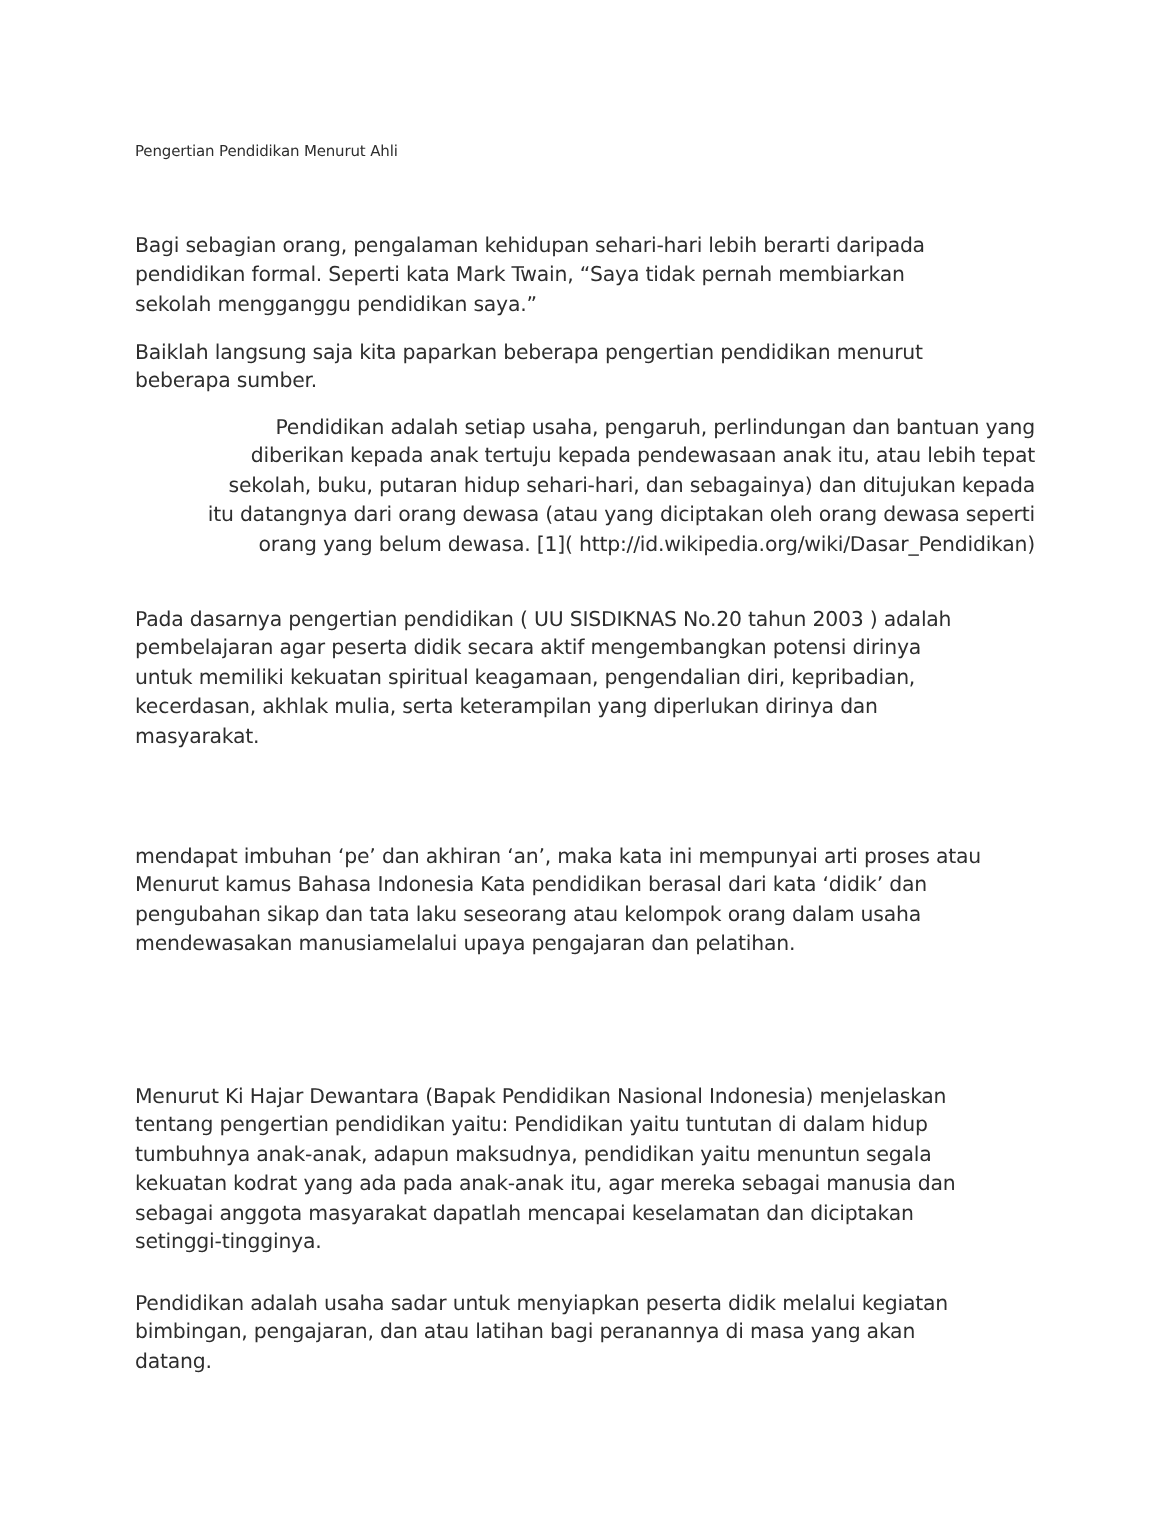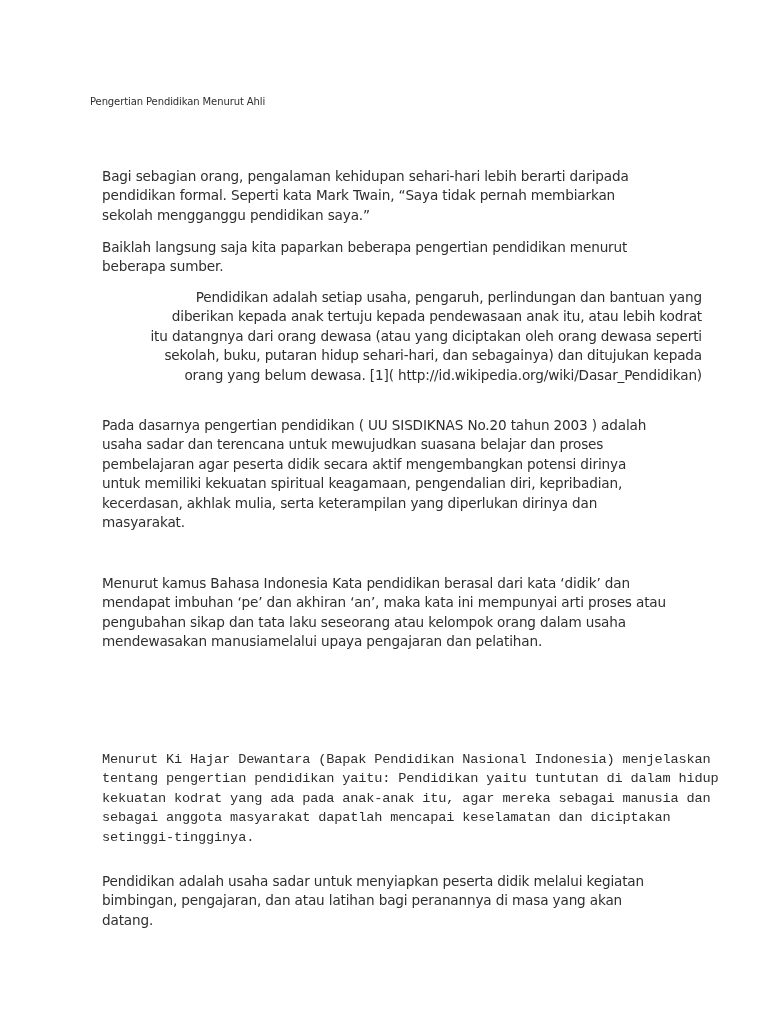--- a/index.html
+++ b/index.html
@@ -30,32 +30,32 @@
       white-space: nowrap;
       letter-spacing: -0.1px;
     }
     .para {
       position: absolute;
       left: 0;
       width: 600px;
       font-size: 13.6px;
       line-height: 19.4px;
       letter-spacing: -0.15px;
-      margin: 12px;
+      margin: 0;
     }
     .para .line {
       display: block;
       white-space: nowrap;
     }
     #p1 { top: 155px; }
     #p2 { top: 226px; }
     #p3 { top: 276px; text-align: right; }
     #p4 { top: 404px; }
     #p5 { top: 562px; }
-    #p6 { top: 738px; font-family: Liberation Mono, monospace; }
+    #p6 { top: 722px; }
     #p7 { top: 860px; }
   </style>
 </head>
 <body>
 
 <div class="page">
   <div class="title">Pengertian Pendidikan Menurut Ahli</div>
 
   <p class="para" id="p1">
     <span class="line">Bagi sebagian orang, pengalaman kehidupan sehari-hari lebih berarti daripada</span>
@@ -63,45 +63,45 @@
     <span class="line">sekolah mengganggu pendidikan saya.”</span>
   </p>
 
   <p class="para" id="p2">
     <span class="line">Baiklah langsung saja kita paparkan beberapa pengertian pendidikan menurut</span>
     <span class="line">beberapa sumber.</span>
   </p>
 
   <p class="para" id="p3">
     <span class="line">Pendidikan adalah setiap usaha, pengaruh, perlindungan dan bantuan yang</span>
-    <span class="line">diberikan kepada anak tertuju kepada pendewasaan anak itu, atau lebih kodrat</span>
+    <span class="line">diberikan kepada anak tertuju kepada pendewasaan anak itu, atau lebih tepat</span>
+    <span class="line">sekolah, buku, putaran hidup sehari-hari, dan sebagainya) dan ditujukan kepada</span>
     <span class="line">itu datangnya dari orang dewasa (atau yang diciptakan oleh orang dewasa seperti</span>
-    <span class="line">sekolah, buku, putaran hidup sehari-hari, dan sebagainya) dan ditujukan kepada</span>
     <span class="line">orang yang belum dewasa. [1]( http://id.wikipedia.org/wiki/Dasar_Pendidikan)</span>
   </p>
 
   <p class="para" id="p4">
     <span class="line">Pada dasarnya pengertian pendidikan ( UU SISDIKNAS No.20 tahun 2003 ) adalah</span>
-    <span class="line">usaha sadar dan terencana untuk mewujudkan suasana belajar dan proses</span>
     <span class="line">pembelajaran agar peserta didik secara aktif mengembangkan potensi dirinya</span>
     <span class="line">untuk memiliki kekuatan spiritual keagamaan, pengendalian diri, kepribadian,</span>
     <span class="line">kecerdasan, akhlak mulia, serta keterampilan yang diperlukan dirinya dan</span>
     <span class="line">masyarakat.</span>
   </p>
 
   <p class="para" id="p5">
+    <span class="line">mendapat imbuhan ‘pe’ dan akhiran ‘an’, maka kata ini mempunyai arti proses atau</span>
     <span class="line">Menurut kamus Bahasa Indonesia Kata pendidikan berasal dari kata ‘didik’ dan</span>
-    <span class="line">mendapat imbuhan ‘pe’ dan akhiran ‘an’, maka kata ini mempunyai arti proses atau</span>
     <span class="line">pengubahan sikap dan tata laku seseorang atau kelompok orang dalam usaha</span>
     <span class="line">mendewasakan manusiamelalui upaya pengajaran dan pelatihan.</span>
   </p>
 
   <p class="para" id="p6">
     <span class="line">Menurut Ki Hajar Dewantara (Bapak Pendidikan Nasional Indonesia) menjelaskan</span>
     <span class="line">tentang pengertian pendidikan yaitu: Pendidikan yaitu tuntutan di dalam hidup</span>
+    <span class="line">tumbuhnya anak-anak, adapun maksudnya, pendidikan yaitu menuntun segala</span>
     <span class="line">kekuatan kodrat yang ada pada anak-anak itu, agar mereka sebagai manusia dan</span>
     <span class="line">sebagai anggota masyarakat dapatlah mencapai keselamatan dan diciptakan</span>
     <span class="line">setinggi-tingginya.</span>
   </p>
 
   <p class="para" id="p7">
     <span class="line">Pendidikan adalah usaha sadar untuk menyiapkan peserta didik melalui kegiatan</span>
     <span class="line">bimbingan, pengajaran, dan atau latihan bagi peranannya di masa yang akan</span>
     <span class="line">datang.</span>
   </p>

